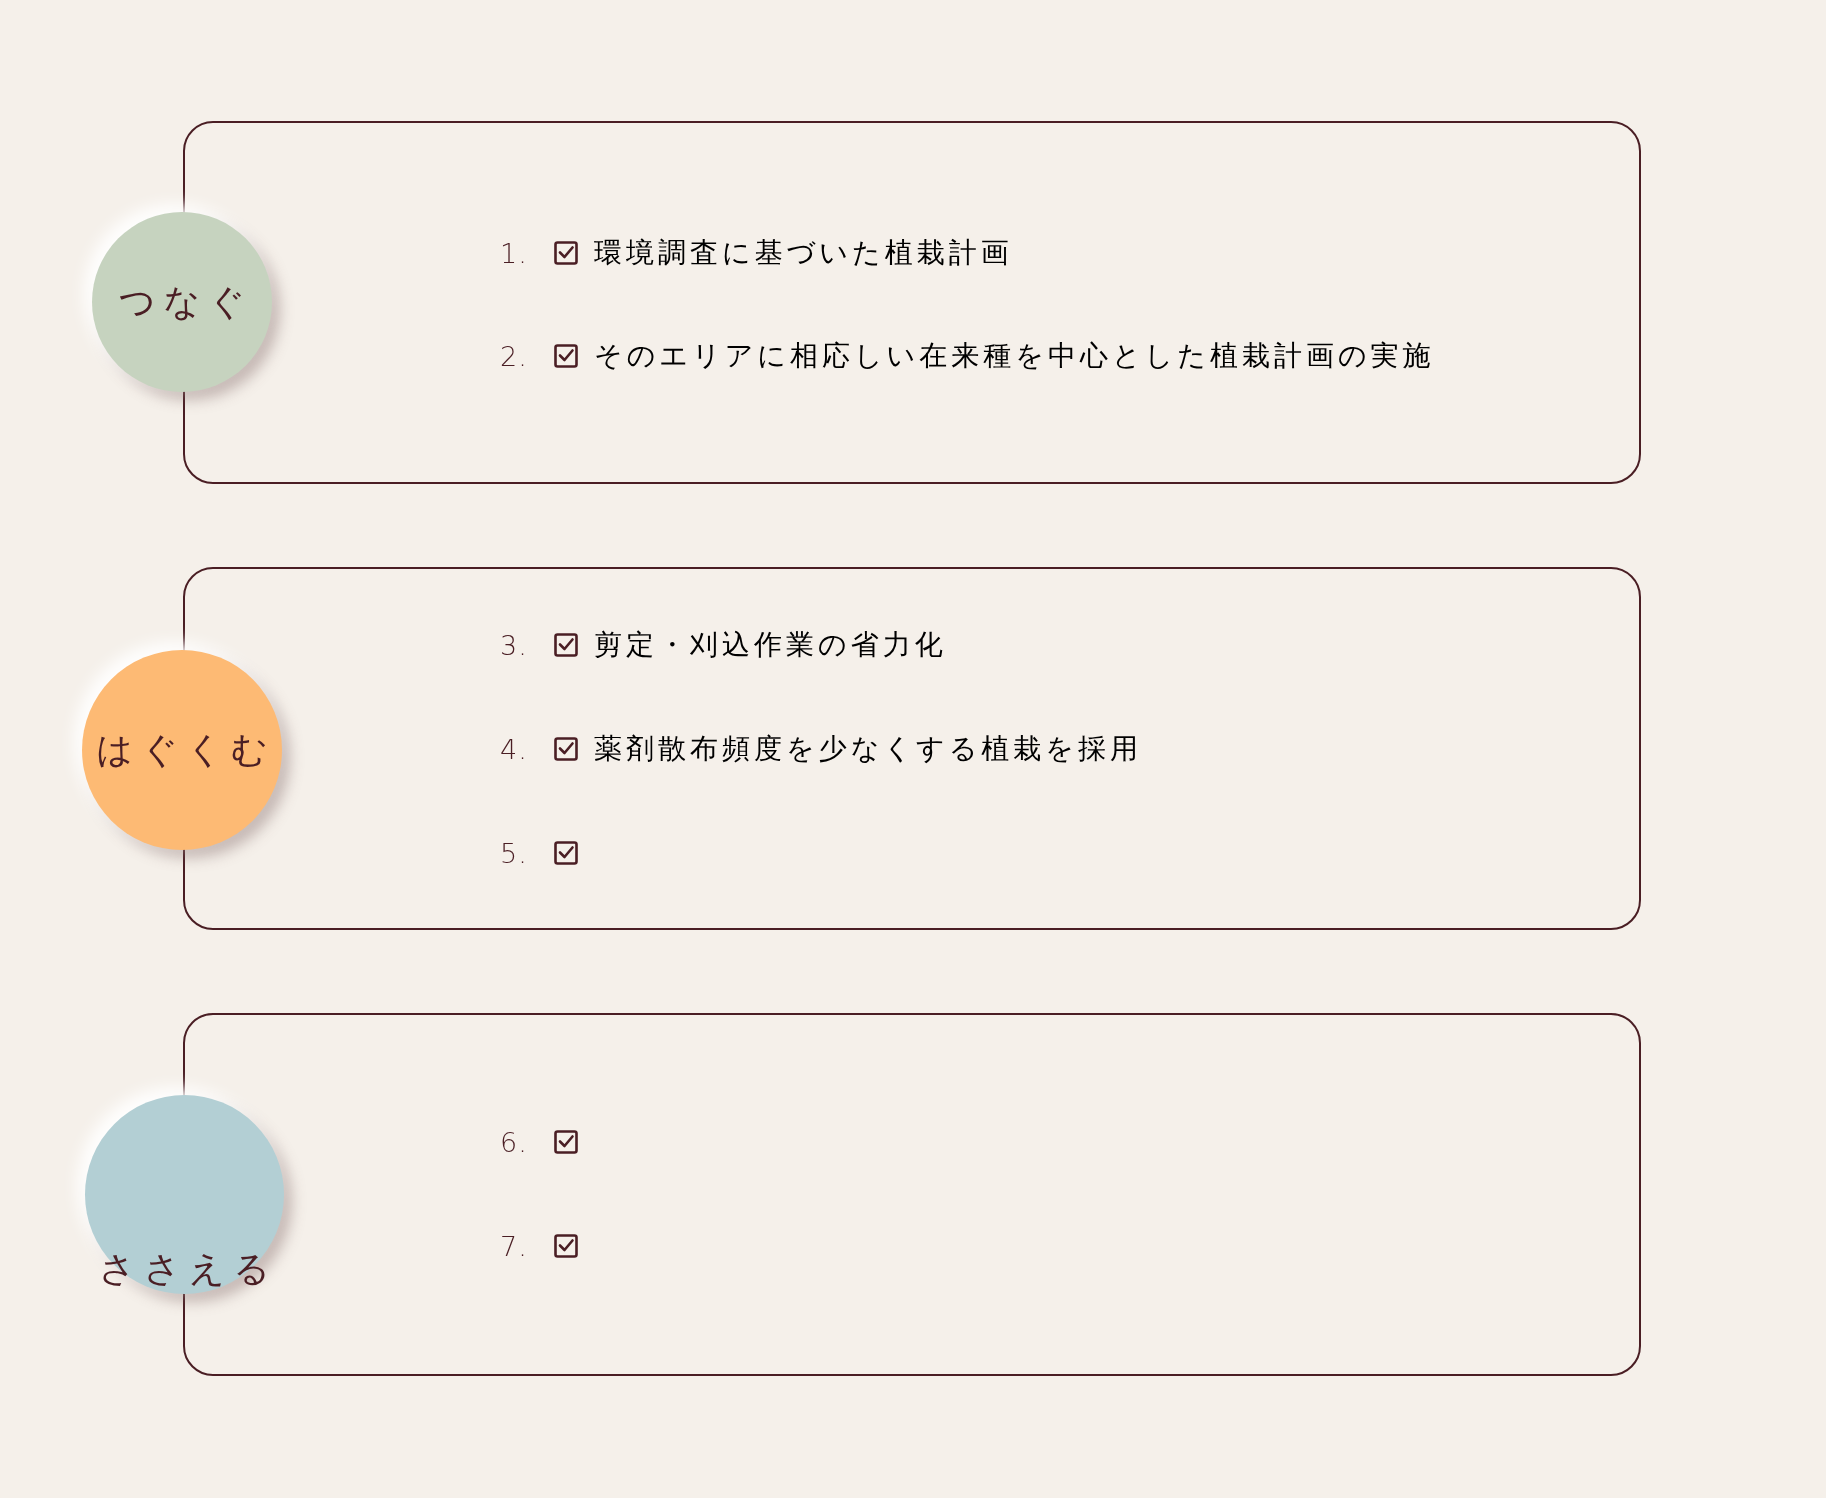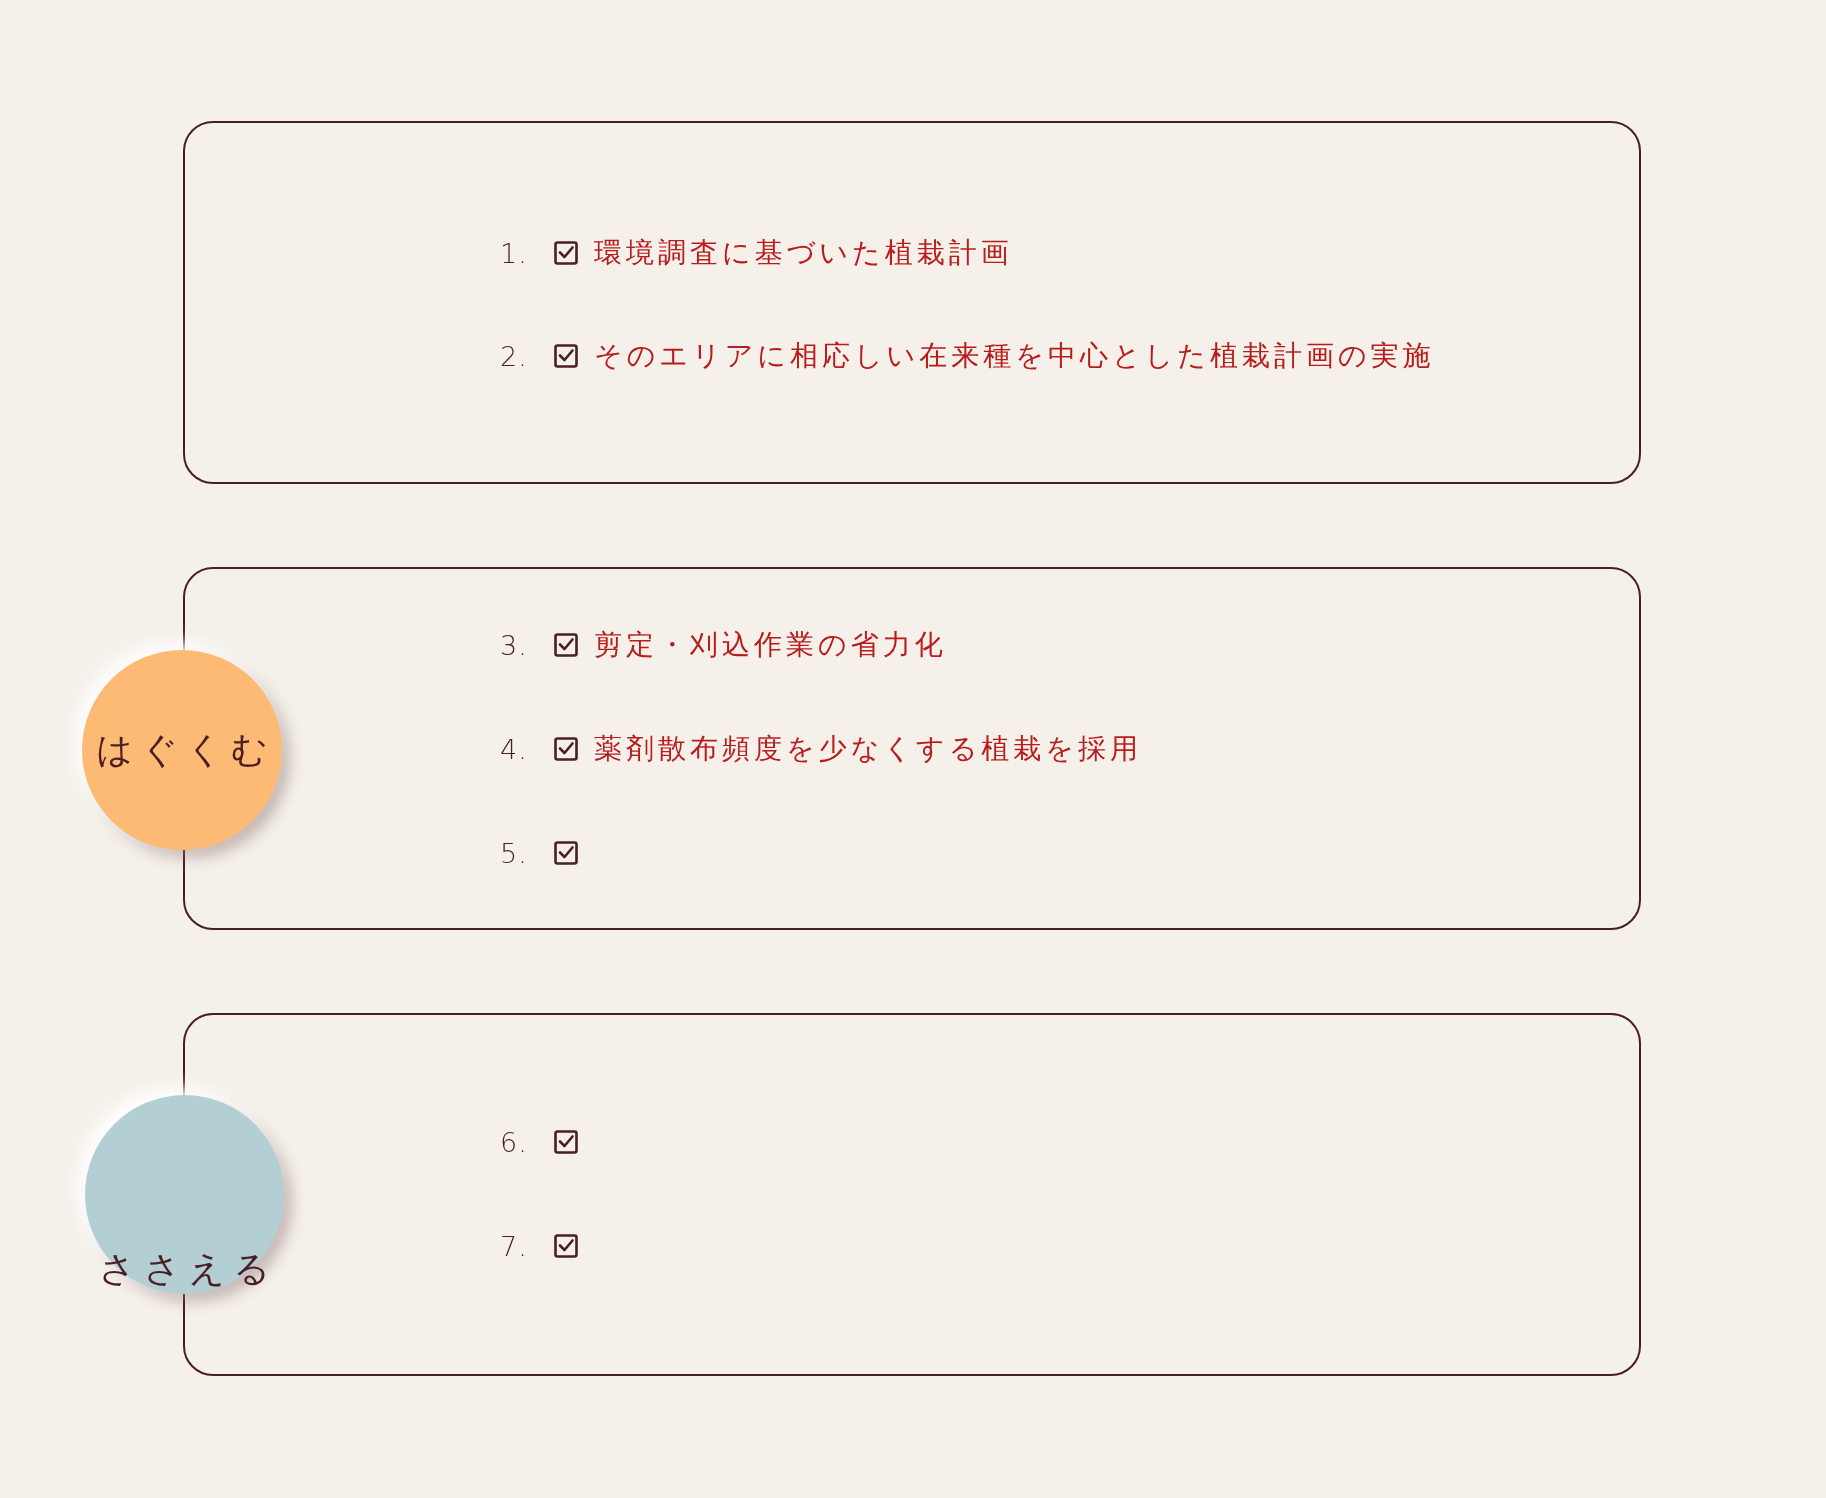--- a/index.html
+++ b/index.html
@@ -75,28 +75,31 @@
     .check {
       width: 24px;
       height: 24px;
       margin-right: 16px;
       display: inline-block;
     }
     .check svg { display: block; }
     .text {
       font-size: 28px;
       letter-spacing: 4px;
-      color: #b91c1c;
+      color: #000000;
     }
   </style>
 </head>
 <body>
 
 <div class="section" style="top:121px;">
   <div class="box"></div>
+  <div class="circle" style="left:92px; top:91px; width:180px; height:180px; background:#c6d3bf;">
+    <span class="circle-label">つなぐ</span>
+  </div>
   <ul class="items">
     <li class="item" style="top:112px;">
       <span class="num">1.</span>
       <span class="check">
         <svg width="24" height="24" viewBox="0 0 24 24">
             <rect x="1.5" y="1.5" width="21" height="21" rx="2" fill="none" stroke="#4a1e24" stroke-width="2.6"></rect>
             <path d="M6 11.5 L10.5 16 L18.5 6.5" fill="none" stroke="#4a1e24" stroke-width="2.6" stroke-linecap="round" stroke-linejoin="round"></path>
           </svg>
       </span>
       <span class="text">環境調査に基づいた植栽計画</span>

